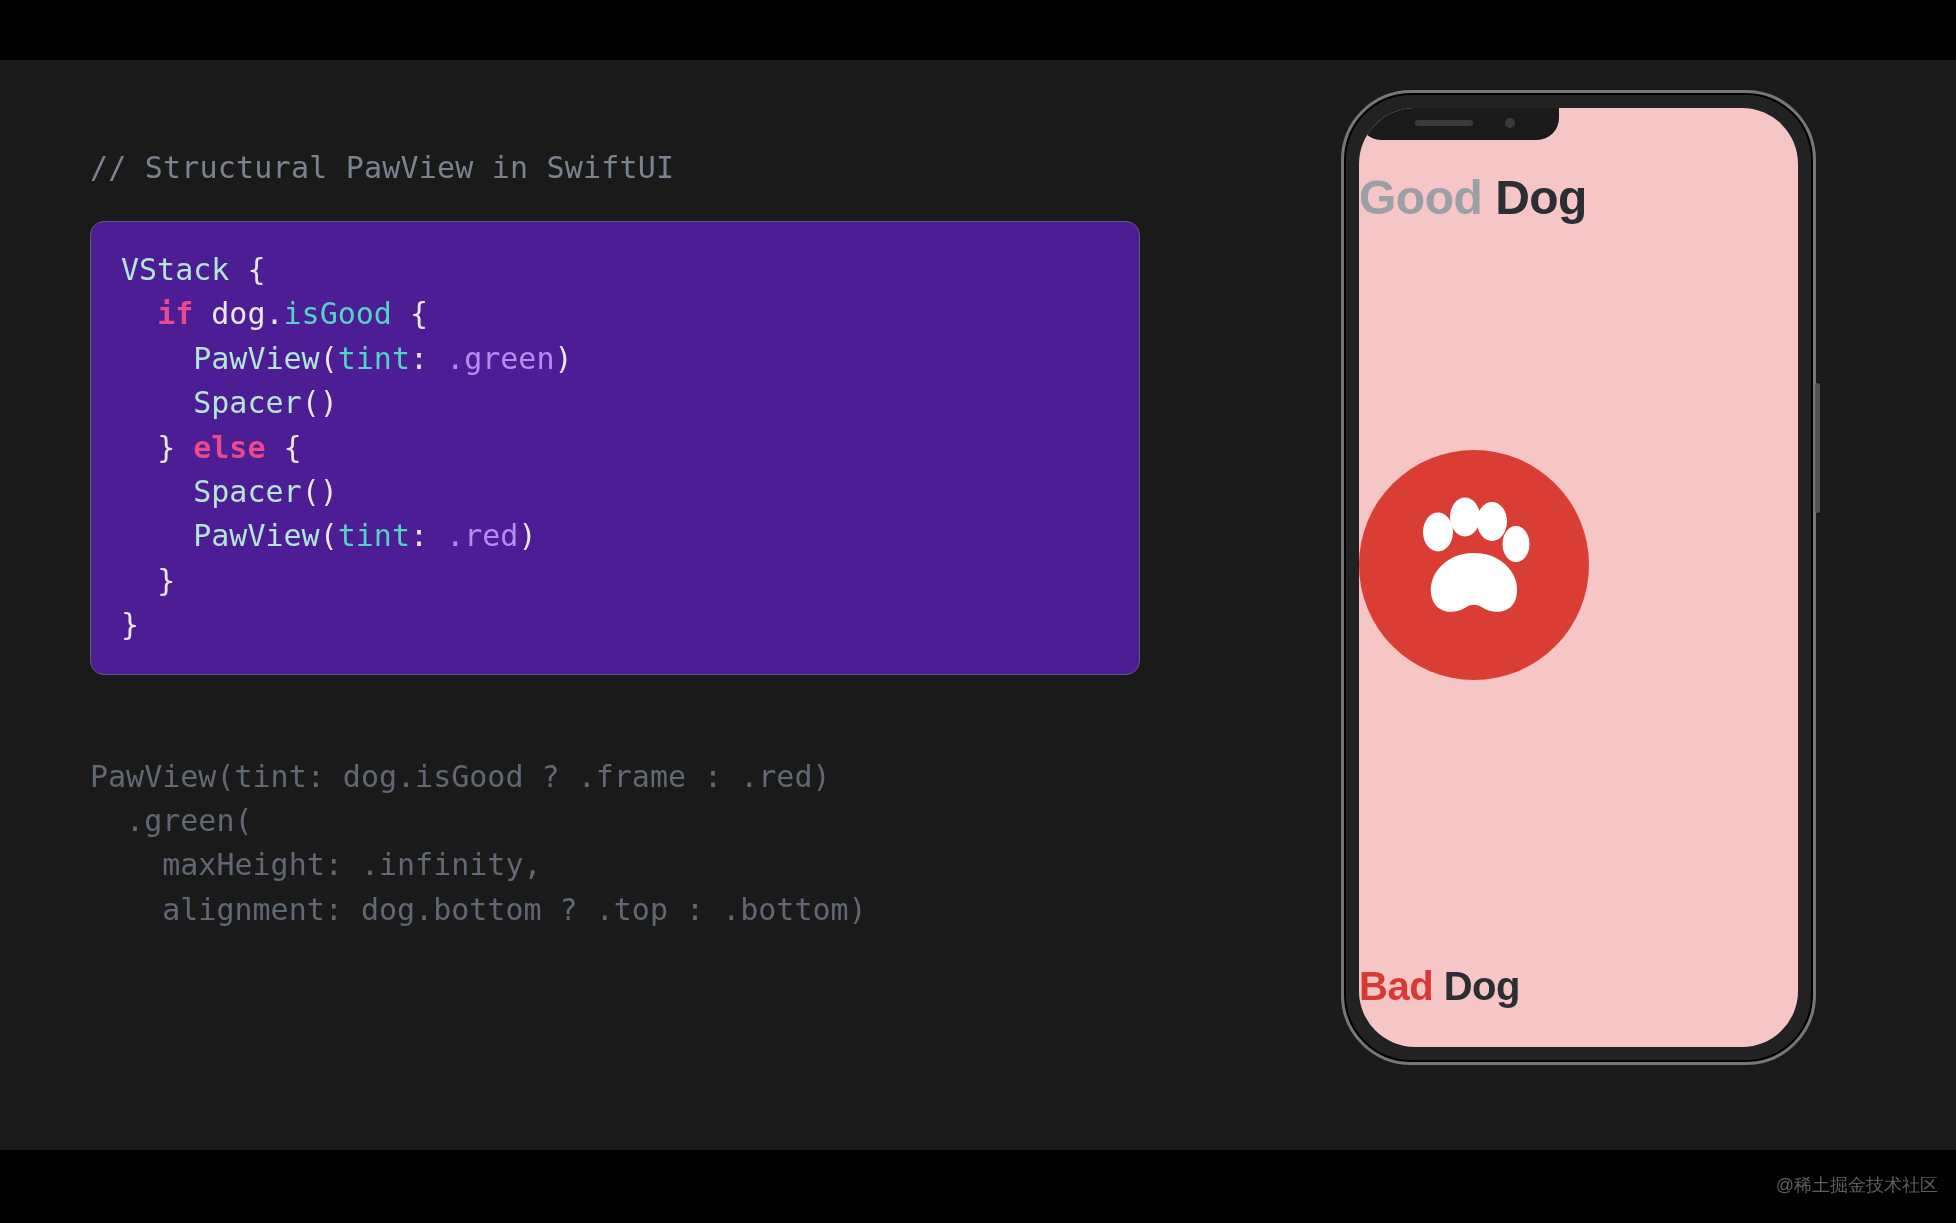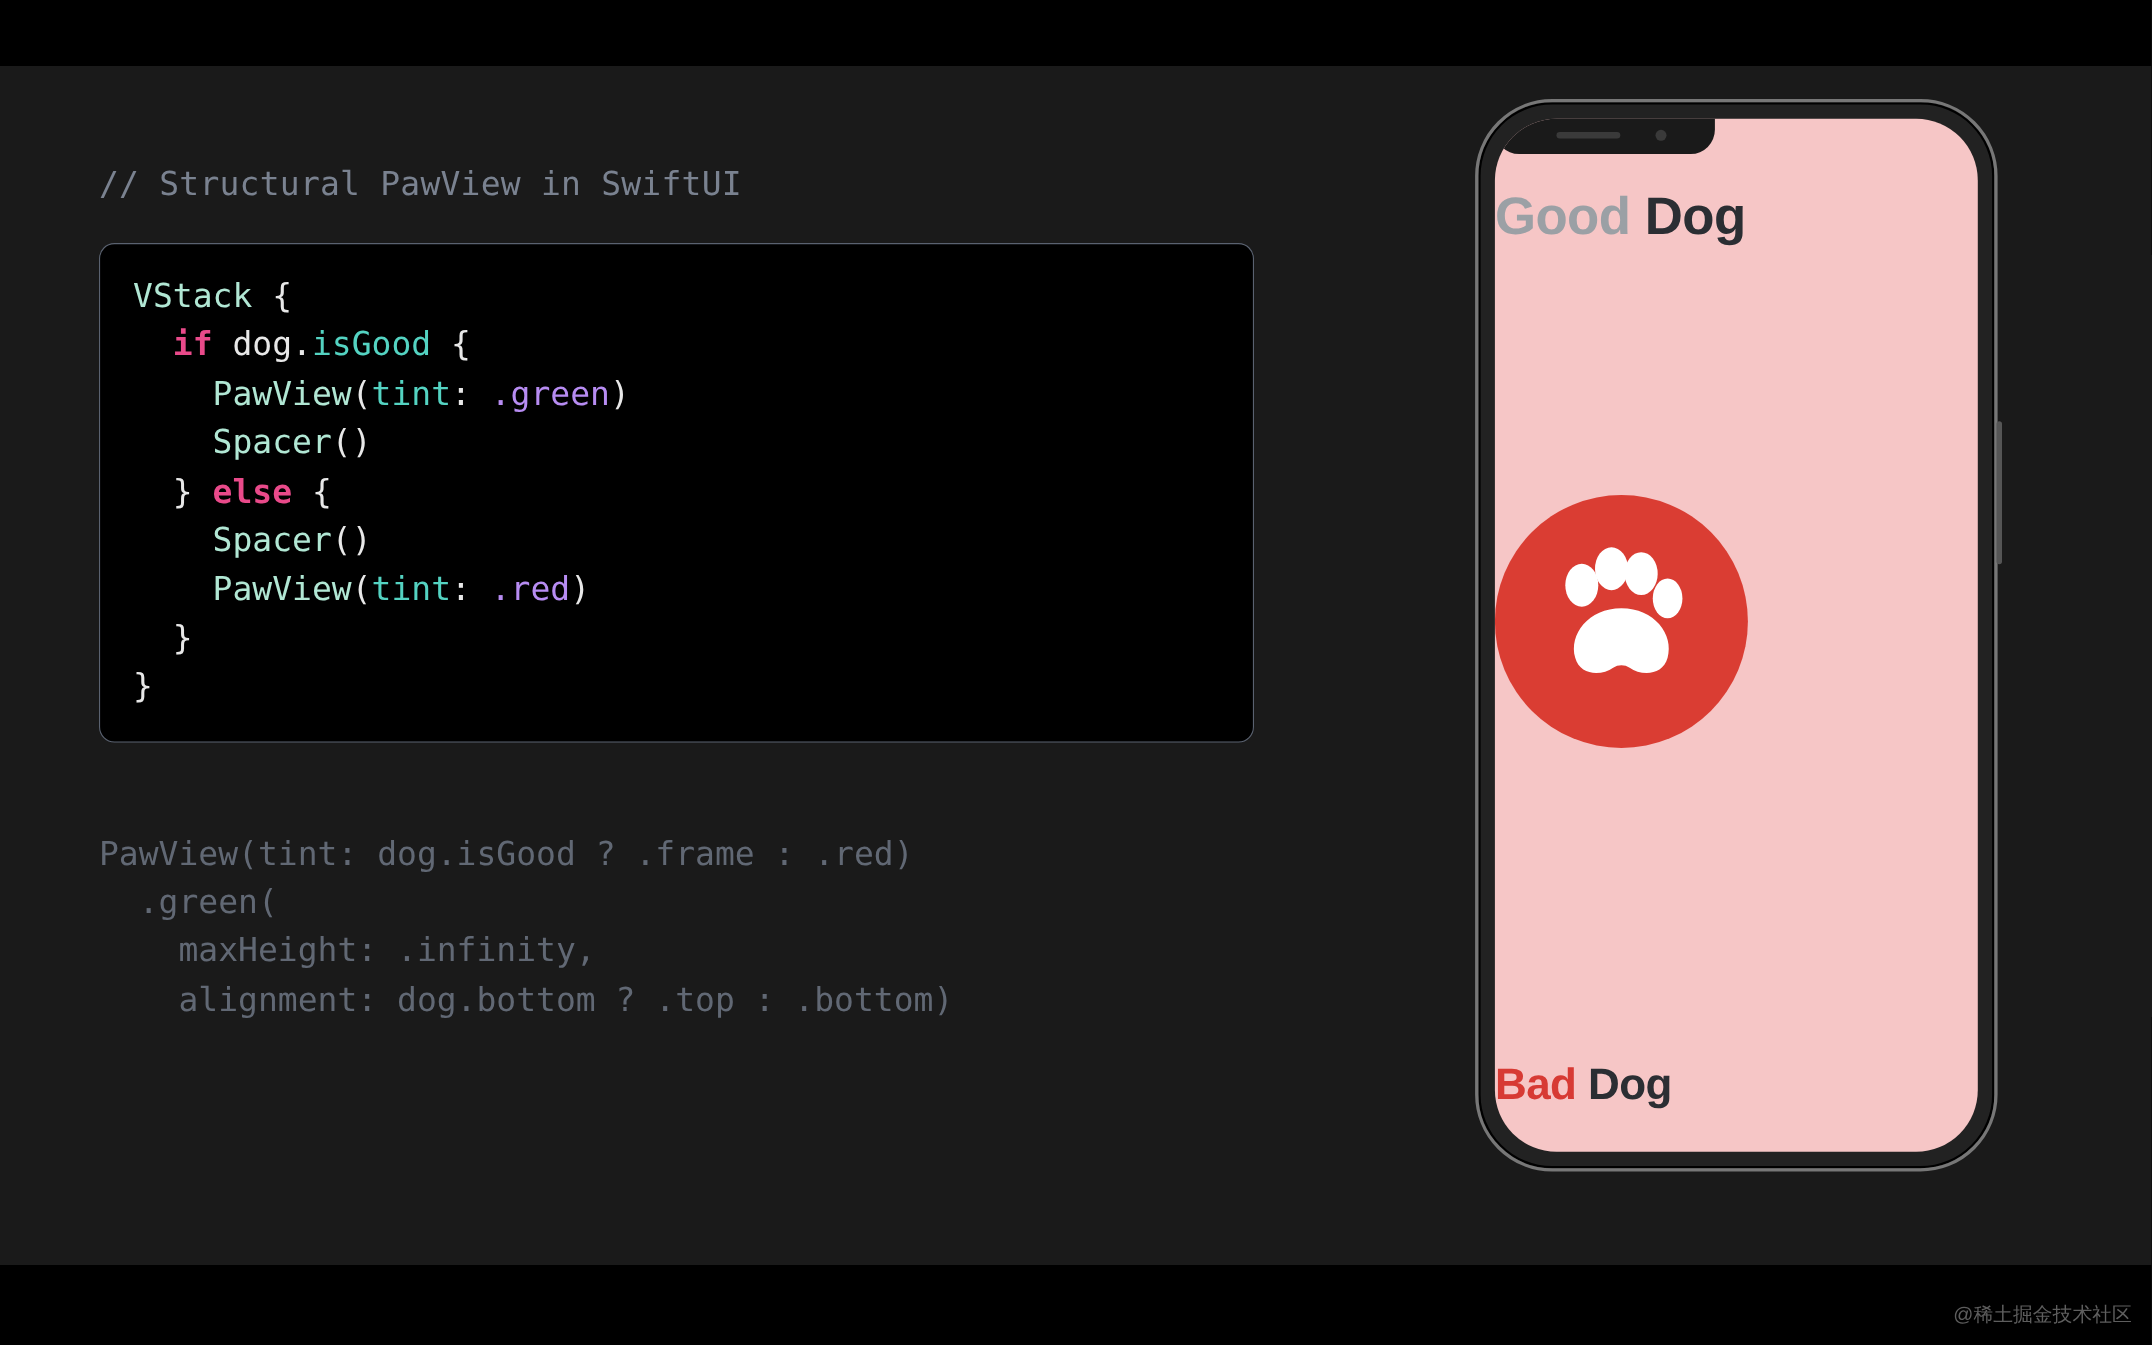--- a/index.html
+++ b/index.html
@@ -24,21 +24,21 @@
     top: 90px;
     width: 1050px;
   }
   .comment {
     color: #7a8290;
     font-size: 30px;
     margin-bottom: 36px;
     letter-spacing: 0.2px;
   }
   .code-box {
-    background: #000000;
+    background: #4c1d95;
     border: 1px solid #5a6270;
     border-radius: 14px;
     padding: 26px 30px;
     font-size: 30px;
     line-height: 1.48;
     color: #e8e8e8;
     white-space: pre;
   }
   .tok-type    { color: #b1e7d4; }       
   .tok-key-if  { color: #e94a8a; font-weight: 600; }
@@ -133,21 +133,21 @@
     display: flex; align-items: center; justify-content: center;
     position: relative;
     margin-bottom: 60px;
   }
   .paw-circle svg { width: 150px; height: 150px; }
   .paw-circle svg path, .paw-circle svg ellipse { fill: #fff; }
 
   .watermark {
     position: absolute;
     right: 18px;
-    bottom: 16px;
+    bottom: 26px;
     color: #5e5e5e;
     font-size: 18px;
     font-family: -apple-system, "PingFang SC", "Helvetica Neue", Arial, sans-serif;
   }
 </style>
 </head>
 <body>
 
 <div class="stage">
 

